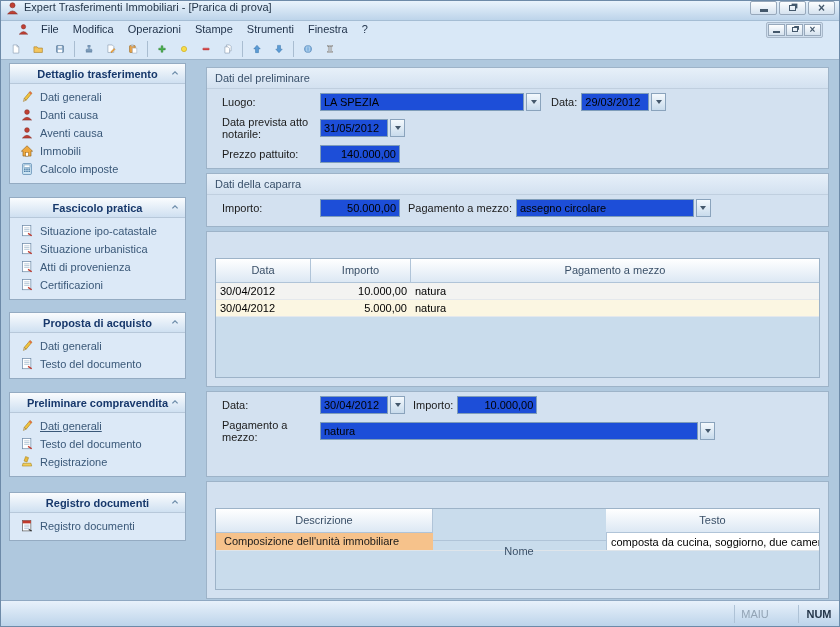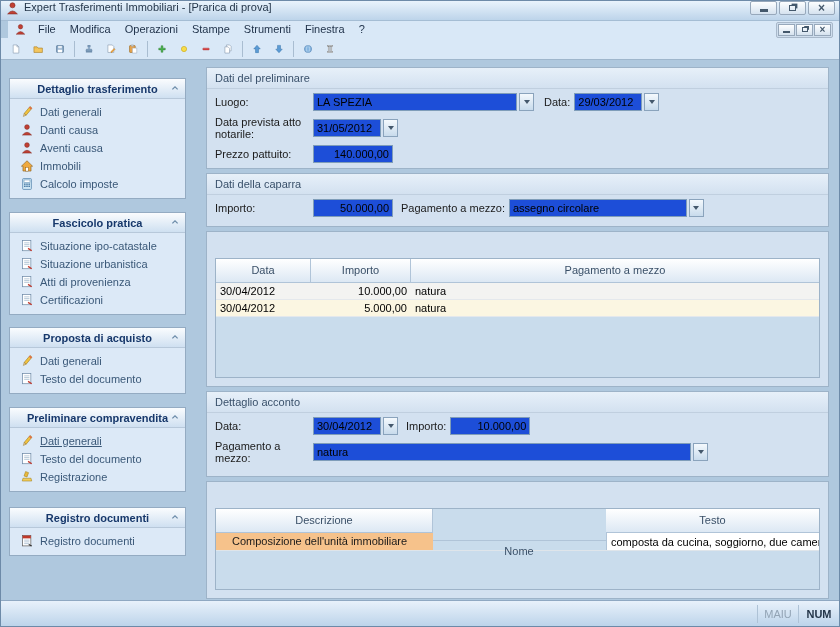--- a/index.html
+++ b/index.html
@@ -8,52 +8,52 @@
   
   .titlebar{position:absolute;top:0;left:0;right:0;height:20px;background:linear-gradient(#e9f3fc,#bdd4ea);border-bottom:1px solid #a5bdd4;display:flex;padding:0 4px;box-sizing:border-box;}
   .titlebar .appicon{width:15px;height:15px;margin-right:4px;}
   .title-text{color:#24364a;white-space:nowrap;}
   .winbtns{margin-left:auto;display:flex;gap:2px;}
   .wbtn{width:27px;height:14px;border:1px solid #97a8bb;border-radius:2px;background:linear-gradient(#fdfeff,#d5e2ef);display:flex;align-items:center;justify-content:center;box-sizing:border-box;}
   .g-min{width:8px;height:3px;background:#44586c;margin-top:5px;}
   .g-res{width:7px;height:6px;border:1.4px solid #44586c;box-sizing:border-box;box-shadow:2px -2px 0 -0.6px #44586c;}
   .g-x{color:#44586c;font-size:12px;font-weight:bold;line-height:10px;}
   
-  .menubar{position:absolute;top:20px;left:7px;right:0;height:17px;background:#d9e8f7;display:flex;align-items:center;padding:0 6px;box-sizing:border-box;}
+  .menubar{position:absolute;top:20px;left:0;right:0;height:17px;background:#d9e8f7;display:flex;align-items:center;padding:0 16px;box-sizing:border-box;}
   .menubar .appicon{width:13px;height:13px;margin-right:4px;}
   .menu-item{padding:0 7px;height:17px;line-height:17px;color:#1e3048;cursor:default;}
   .mdibtns{margin-left:auto;display:flex;gap:1px;border:1px solid #a8b8ca;border-radius:2px;padding:1px;background:#cfdeee;}
   .mbtn{width:17px;height:12px;border:1px solid #97a8bb;background:linear-gradient(#fdfeff,#d5e2ef);display:flex;align-items:center;justify-content:center;box-sizing:border-box;}
   .mbtn .g-min{width:7px;height:2px;margin-top:4px;}
   .mbtn .g-res{width:6px;height:5px;border-width:1.2px;box-shadow:1.6px -1.6px 0 -0.6px #44586c;}
   .mbtn .g-x{font-size:10px;}
   
   .toolbar{position:absolute;top:37px;left:0;right:0;height:22px;background:#d9e8f7;border-bottom:1px solid #9fb6cc;display:flex;align-items:center;padding:0 4px;box-sizing:border-box;}
   .tbtn{width:22px;height:20px;display:flex;align-items:center;justify-content:center;background:transparent;border:0;}
   .tbtn svg{width:16px;height:16px;}
   .tsep{width:1px;height:16px;background:#a9bdd1;margin:0 3px;}
   
   .workspace{position:absolute;top:59px;left:0;right:0;height:542px;background:#afc8de;}
   
-  .sidebar{position:absolute;left:8px;top:18px;width:177px;}
+  .sidebar{position:absolute;left:8px;top:3px;width:177px;}
   .panel{background:#dce9f7;border:1px solid #94abc2;box-sizing:border-box;}
   .p1{margin-bottom:13px;}.p2{margin-bottom:12px;}.p3{margin-bottom:13px;text-align:right;}.p4{margin-bottom:15px;}
   .panel-h{height:19px;display:flex;align-items:center;justify-content:center;position:relative;background:linear-gradient(#fafcfe,#cfe0f1);border-bottom:1px solid #b7c8da;font-weight:bold;color:#17386b;}
   .panel-h svg{position:absolute;right:4px;top:3px;width:12px;height:12px;}
   .panel-body{padding:4px 0 5px 0;}
   .sb-item{height:18px;display:flex;align-items:center;padding-left:10px;color:#3a5878;cursor:default;}
   .sb-ic{width:14px;height:14px;margin-right:6px;flex:none;}
   .sb-ic svg{width:14px;height:14px;}
   .sb-item.sel .sb-label{text-decoration:underline;}
   
   .main{position:absolute;left:205px;top:7px;width:623px;}
   .group{position:relative;background:#d3e1f0;border:1px solid #9db3c8;box-sizing:border-box;margin-bottom:4px;}
   .group-title{height:20px;line-height:20px;padding-left:8px;color:#39506a;background:linear-gradient(#e7f0f9,#d3e1f0);border-bottom:1px solid #c0cfdf;}
   .g1{height:102px;}.g2{height:54px;}.g3{height:156px;}.g4{height:86px;}.g5{height:118px;}
-  .frow{display:flex;align-items:center;height:26px;padding-left:8px;}
+  .frow{display:flex;align-items:center;height:26px;padding-left:15px;}
   .lab{color:#1a1a1a;}
   .w98{width:98px;flex:none;}
   .tbox{background:#1d4ed8;border:1px solid #7f9db9;height:16px;line-height:16px;padding:0 3px;box-sizing:content-box;white-space:nowrap;overflow:hidden;}
   .tright{text-align:right;}
   .ddbtn{width:15px;height:18px;margin-left:2px;border:1px solid #8aa3bc;background:linear-gradient(#f4f9fd,#c8dbec);display:flex;align-items:center;justify-content:center;flex:none;box-sizing:border-box;}
   .tri{width:0;height:0;border-left:3.5px solid transparent;border-right:3.5px solid transparent;border-top:4px solid #44586c;}
   
   .gtable{position:absolute;left:8px;top:26px;right:8px;bottom:8px;background:#c9dcec;border:1px solid #9db3c8;box-sizing:border-box;overflow:hidden;}
   .thead{display:flex;height:24px;}
   .hc{border-right:1px solid #b0c4d8;border-bottom:1px solid #b0c4d8;background:linear-gradient(#ffffff,#dce8f4);line-height:23px;text-align:center;color:#3a5068;box-sizing:border-box;}
@@ -62,26 +62,26 @@
   .tc{padding:0 4px;white-space:nowrap;overflow:hidden;box-sizing:border-box;height:16px;line-height:16px;}
   .c-data{width:95px;flex:none;}
   .c-imp{width:100px;flex:none;text-align:right;}
   .c-pag{flex:1;}
   .row-a{background:#f3f3f1;}
   .row-b{background:#fbf6e2;}
   .c-desc{width:217px;flex:none;}
   .c-nome{width:173px;flex:none;margin-top:31px;}
   .c-testo{flex:1;}
   .vrow{display:flex;height:17px;border-bottom:1px solid #dfe5ea;}
-  .vc{padding:0 16px;line-height:17px;white-space:nowrap;overflow:hidden;box-sizing:border-box;}
+  .vc{padding:0 8px;line-height:17px;white-space:nowrap;overflow:hidden;box-sizing:border-box;}
   .orange{background:#f6c28b;color:#1a1a1a;}
   .testo-cell{background:#fff;border-left:1px solid #b0c4d8;display:flex;align-items:center;}
   .testo-text{flex:1;white-space:nowrap;overflow:hidden;padding:0 2px 0 4px;}
   
-  .statusbar{position:absolute;left:0;right:0;bottom:0;height:26px;background:linear-gradient(#e8f1fb,#bdd4ea);border-top:1px solid #8fa8c2;display:flex;align-items:center;box-sizing:border-box;}
+  .statusbar{position:absolute;left:0;right:0;bottom:0;height:26px;background:linear-gradient(#e8f1fb,#bdd4ea);border-top:1px solid #8fa8c2;display:flex;align-items:center;box-sizing:border-box;gap:23px;}
   .s-fill{flex:1;}
   .s-cell{width:40px;text-align:center;border-left:1px solid #aec2d6;height:18px;line-height:18px;}
   .s-dim{color:#93a4b5;}
   .s-on{color:#24364a;font-weight:bold;}
 </style>
 </head>
 <body>
 
 <svg width="0" height="0" style="position:absolute">
 <defs>
@@ -519,21 +519,20 @@
           </div>
           <div class="trow row-b">
             <div class="tc c-data">30/04/2012</div>
             <div class="tc c-imp">5.000,00</div>
             <div class="tc c-pag">natura</div>
           </div>
         </div>
       </div>
 
       <div class="group g4">
-        <div class="group-title">Dettaglio acconto</div>
         <div class="frow">
           <span class="lab w98">Data:</span>
           <div class="tbox" style="width:60px">30/04/2012</div>
           <div class="ddbtn">
               <span class="tri"></span>
             </div>
           <span class="lab" style="margin-left:8px;margin-right:4px">Importo:</span>
           <div class="tbox tright" style="width:72px">10.000,00</div>
         </div>
         <div class="frow">

